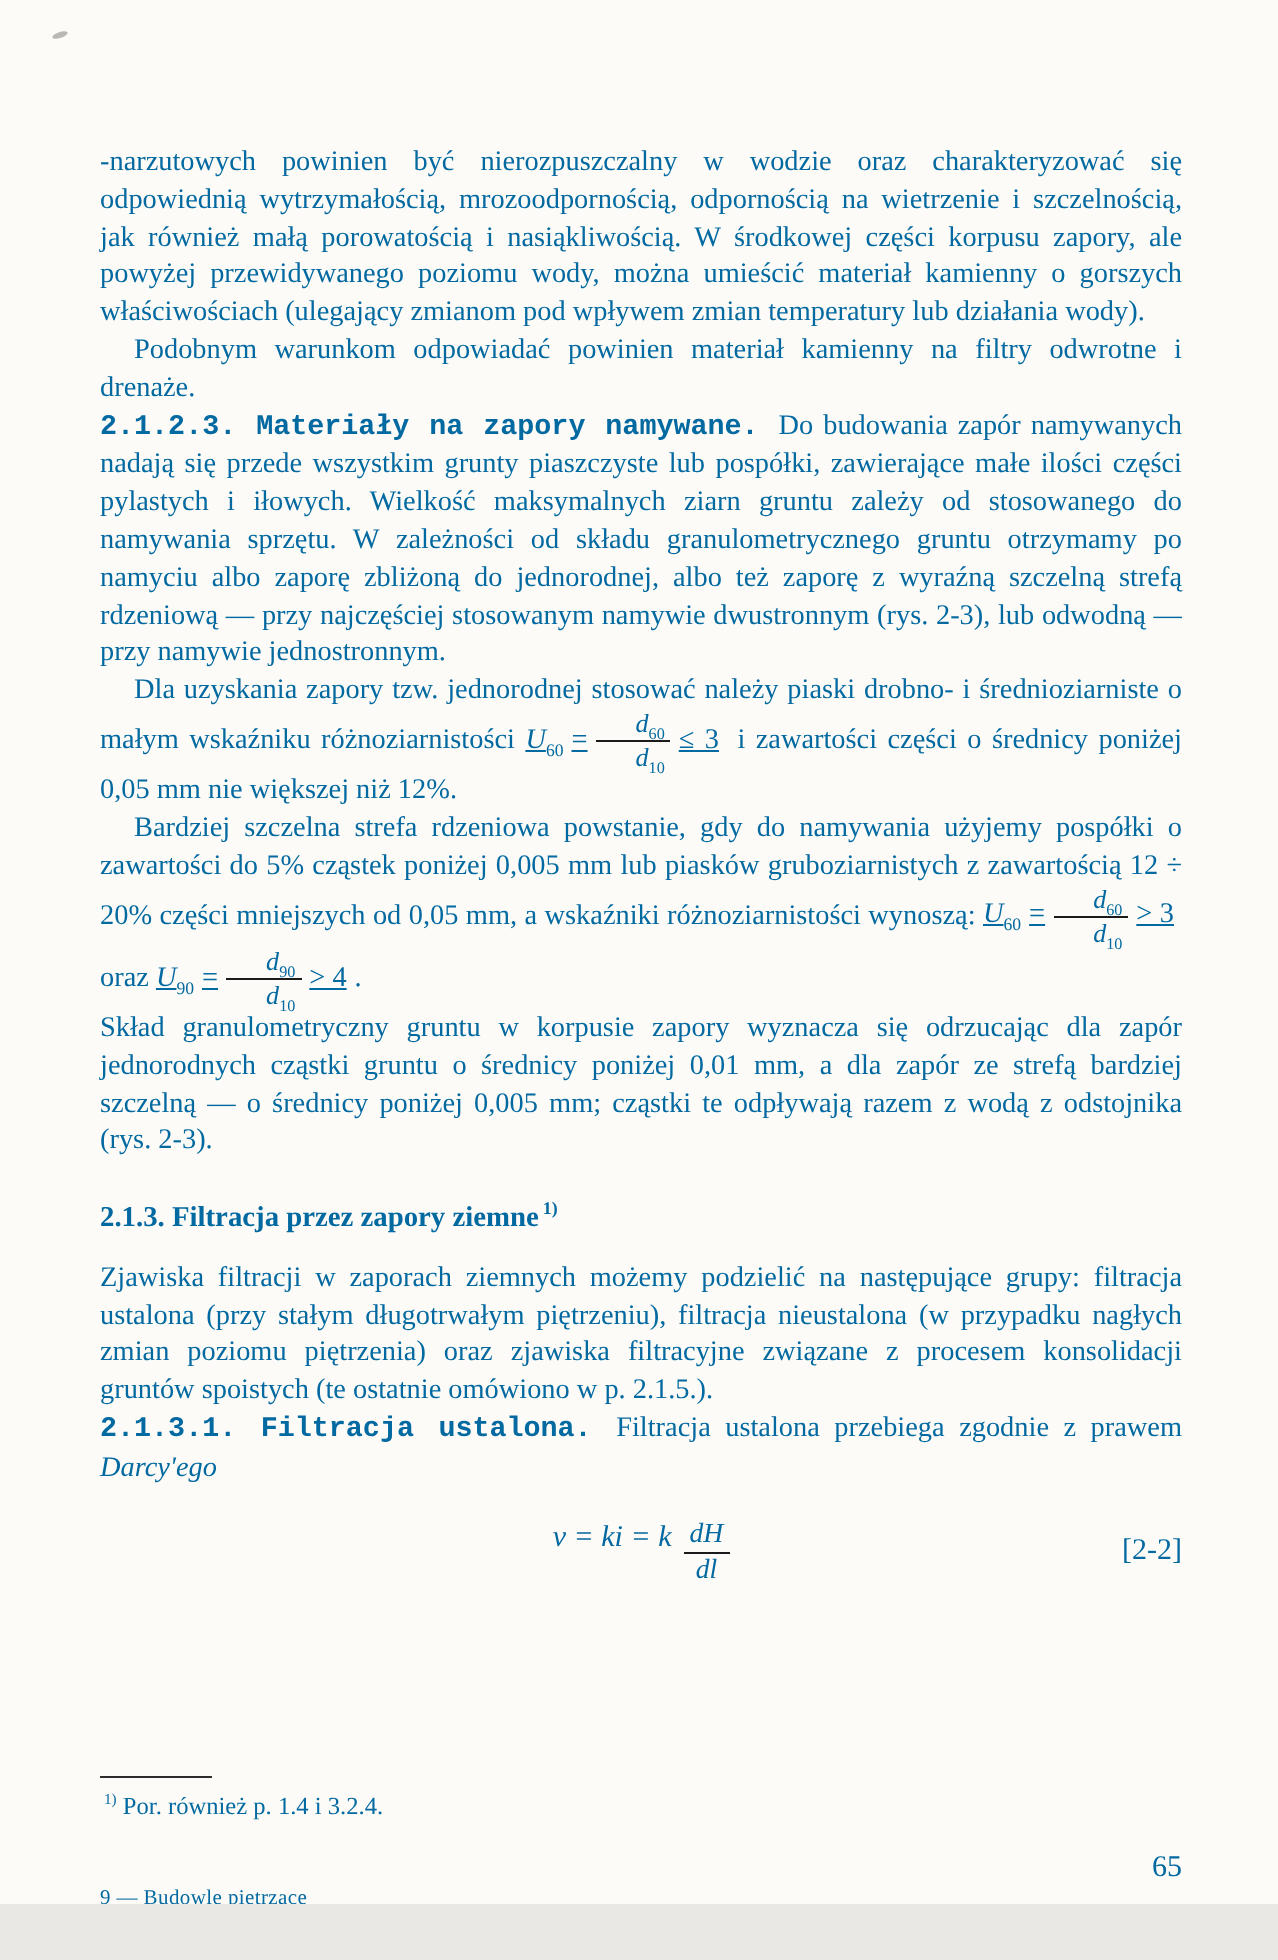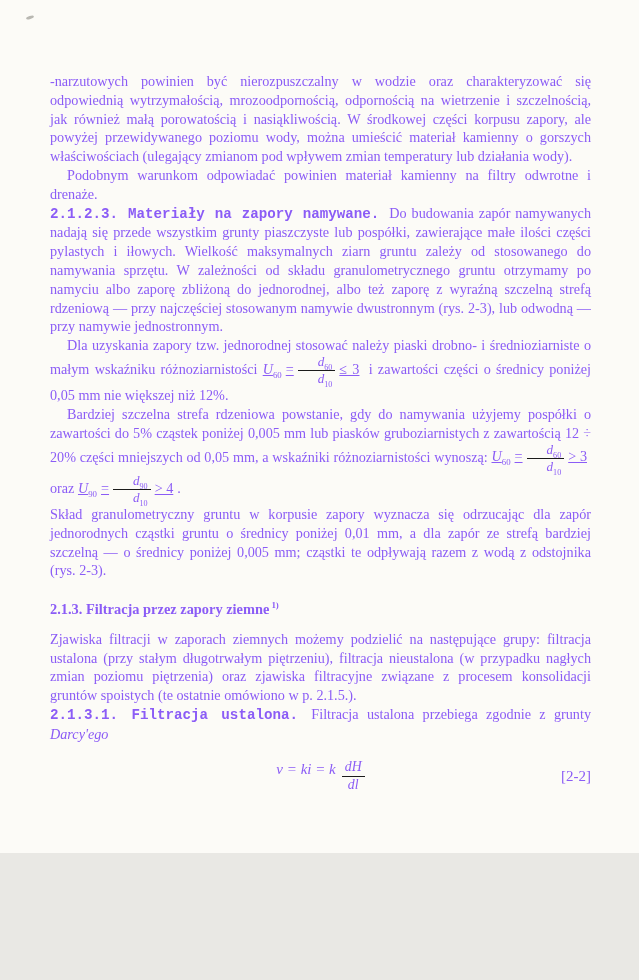--- a/index.html
+++ b/index.html
@@ -4,23 +4,23 @@
 <style>
   * { box-sizing: border-box; }
   html, body { margin: 0; padding: 0; }
   body {
     width: 639px; height: 980px;
     background: #e9e8e4;
     font-family: "Liberation Serif", "DejaVu Serif", serif;
   }
   .page {
     position: relative;
-    width: 639px; height: 853px;
+    width: 639px; height: 952px;
     background: #fcfbf7;
-    color: #8b5cf6;
+    color: #0369a1;
     overflow: hidden;
   }
   .speck {
     position: absolute; left: 26px; top: 16px;
     width: 8px; height: 3px; background: #b9b8b2;
     border-radius: 50%; transform: rotate(-18deg);
   }
   .text-block {
     position: absolute; left: 50px; top: 72px; width: 541px;
     font-size: 14.2px; line-height: 18.8px;
@@ -101,21 +101,21 @@
     </p>
 
     <p class="para">Skład granulometryczny gruntu w korpusie zapory wyznacza się odrzucając dla zapór jednorodnych cząstki gruntu o średnicy poniżej 0,01 mm, a dla zapór ze strefą bardziej szczelną — o średnicy poniżej 0,005 mm; cząstki te odpływają razem z wodą z odstojnika (rys. 2-3).</p>
 
     <h3 class="sec-heading"><span>2.1.3. Filtracja przez zapory ziemne</span><sup>1)</sup></h3>
 
     <p class="para">Zjawiska filtracji w zaporach ziemnych możemy podzielić na następujące grupy: filtracja ustalona (przy stałym długotrwałym piętrzeniu), filtracja nieustalona (w przypadku nagłych zmian poziomu piętrzenia) oraz zjawiska filtracyjne związane z procesem konsolidacji gruntów spoistych (te ostatnie omówiono w p. 2.1.5.).</p>
 
     <p class="para section-start">
       <b class="run-head">2.1.3.1. Filtracja ustalona.</b>
-      <span>Filtracja ustalona przebiega zgodnie z grunty</span>
+      <span>Filtracja ustalona przebiega zgodnie z prawem</span>
       <i>Darcy'ego</i>
     </p>
 
     <div class="equation">
       <span class="eq-main">
           <i>v = ki = k</i>
           <span class="frac">
             <span class="fnum"><i>dH</i></span>
             <span class="fden"><i>dl</i></span>
           </span>

